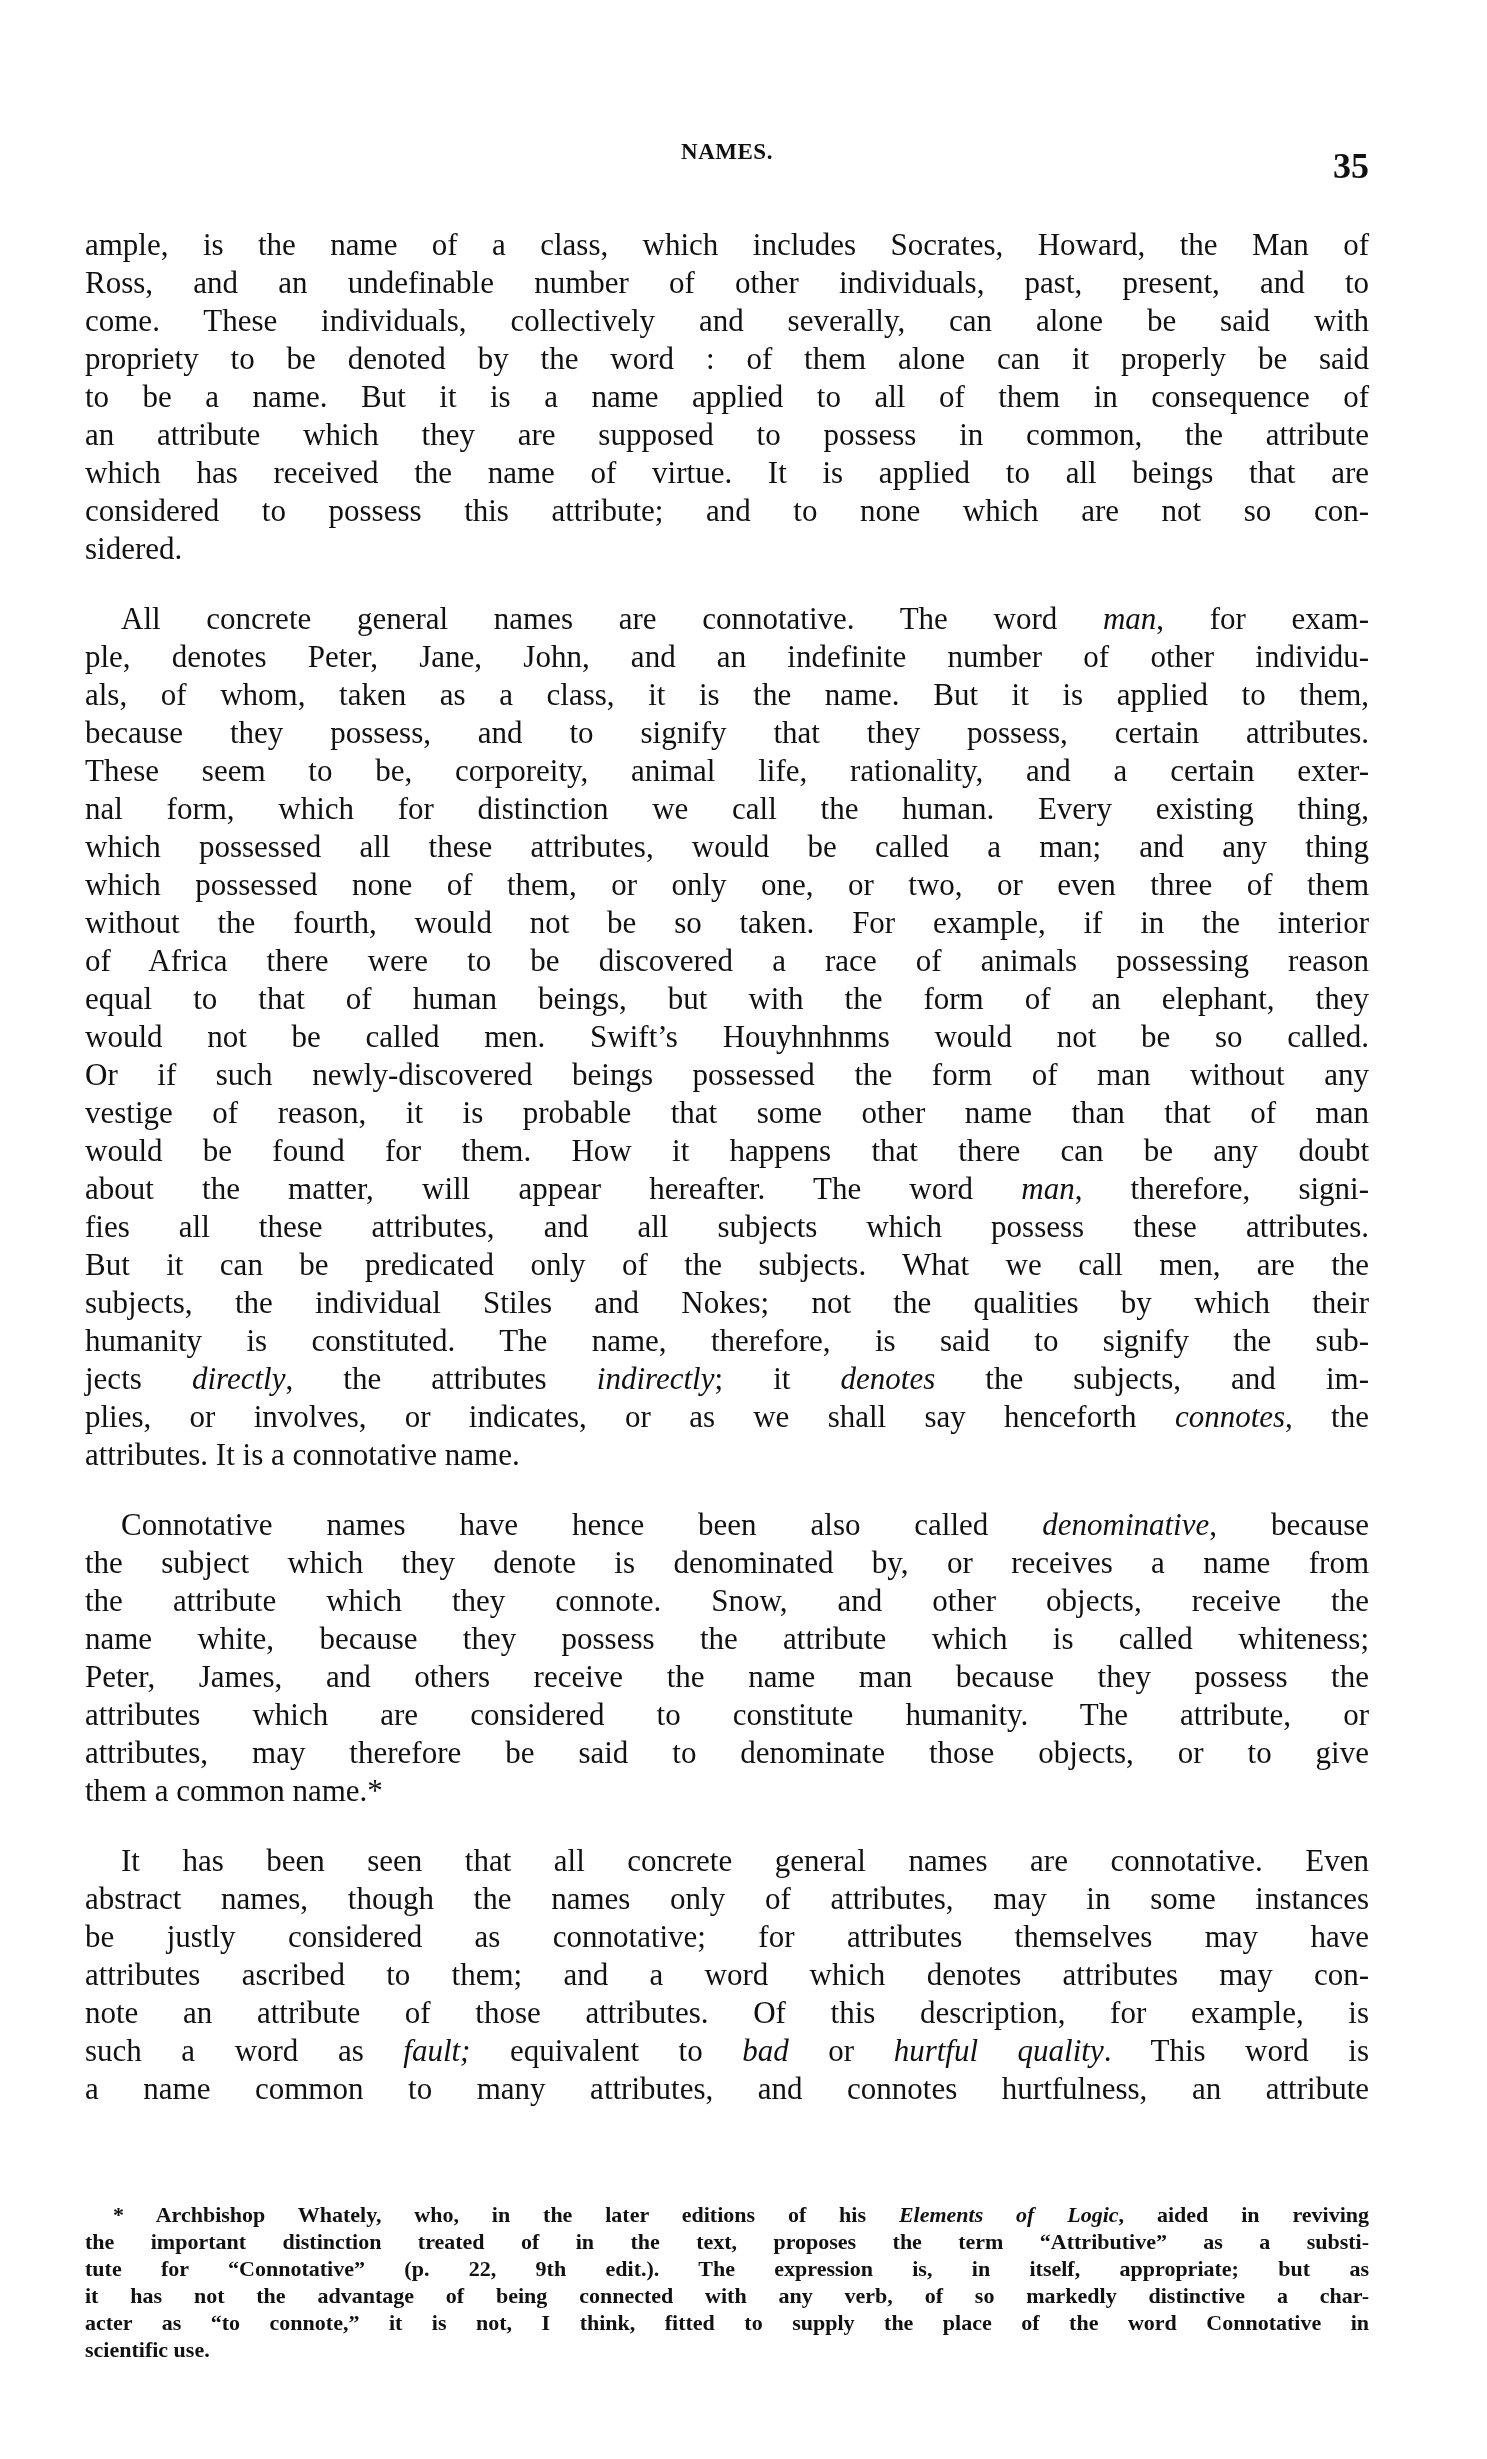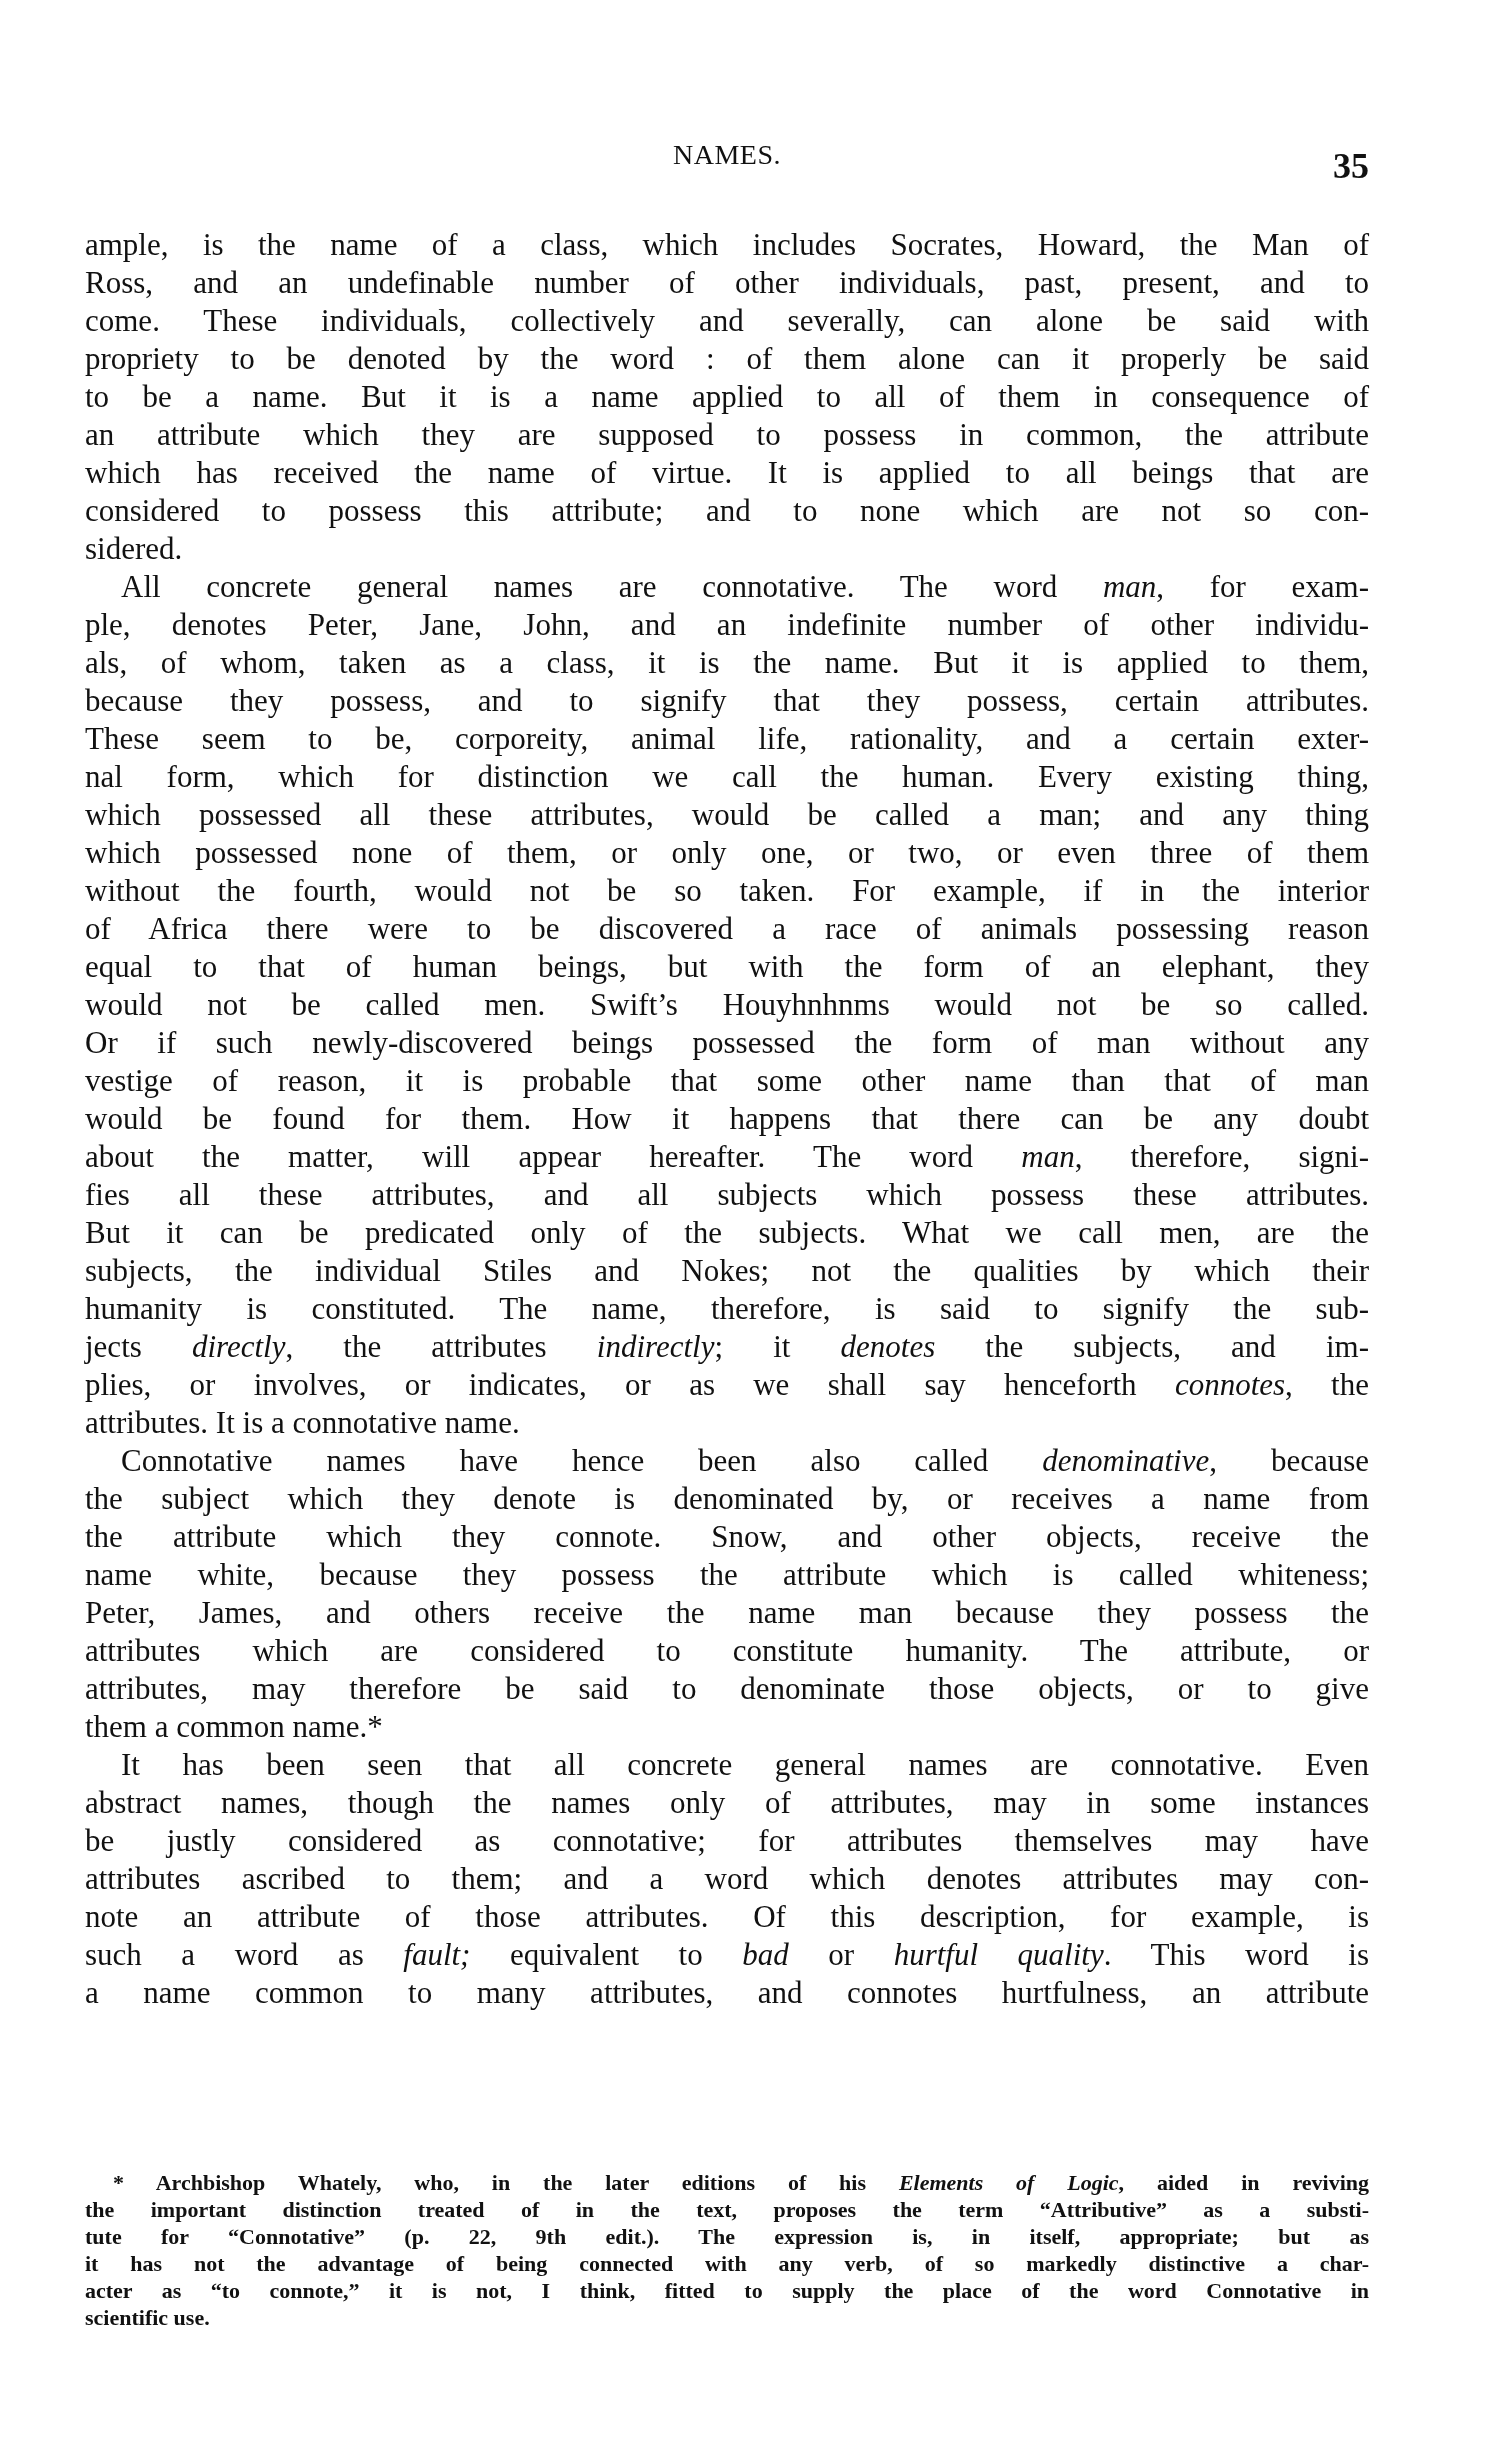--- a/index.html
+++ b/index.html
@@ -5,35 +5,35 @@
   html, body { margin: 0; padding: 0; background: #ffffff; }
   body {
     width: 1488px; height: 2460px; position: relative; overflow: hidden;
     font-family: "Liberation Serif", "DejaVu Serif", serif; color: #111111;
   }
   .running-head {
     position: absolute; top: 139px; left: 85px; width: 1284px; height: 44px;
   }
   .head-title {
     position: absolute; left: 0; right: 0; top: 0; text-align: center;
-    font-size: 28px; font-weight: normal; letter-spacing: 0.5px;
+    font-size: 23px; font-weight: bold; letter-spacing: 0.5px;
   }
   .head-page {
     position: absolute; right: 0; top: 6px; font-size: 36px; font-weight: bold;
   }
   .body-text {
     position: absolute; top: 226px; left: 85px; width: 1284px;
     font-size: 31px; line-height: 38px;
   }
   .line {
     display: block; white-space: nowrap; text-align: justify; text-align-last: justify;
     height: 38px; overflow: visible;
   }
   .line.last { text-align-last: left; }
-  .line.indent { padding-left: 36px; }
+  .line.indent { padding-left: 36px; margin-top: 32px; }
   .footnote {
     position: absolute; top: 2169px; left: 85px; width: 1284px;
     font-size: 22px; line-height: 27px; font-weight: bold;
   }
   .footnote .line { height: 27px; }
   .footnote .line.indent { padding-left: 28px; }
   em { font-style: italic; }
 </style>
 </head>
 <body>

